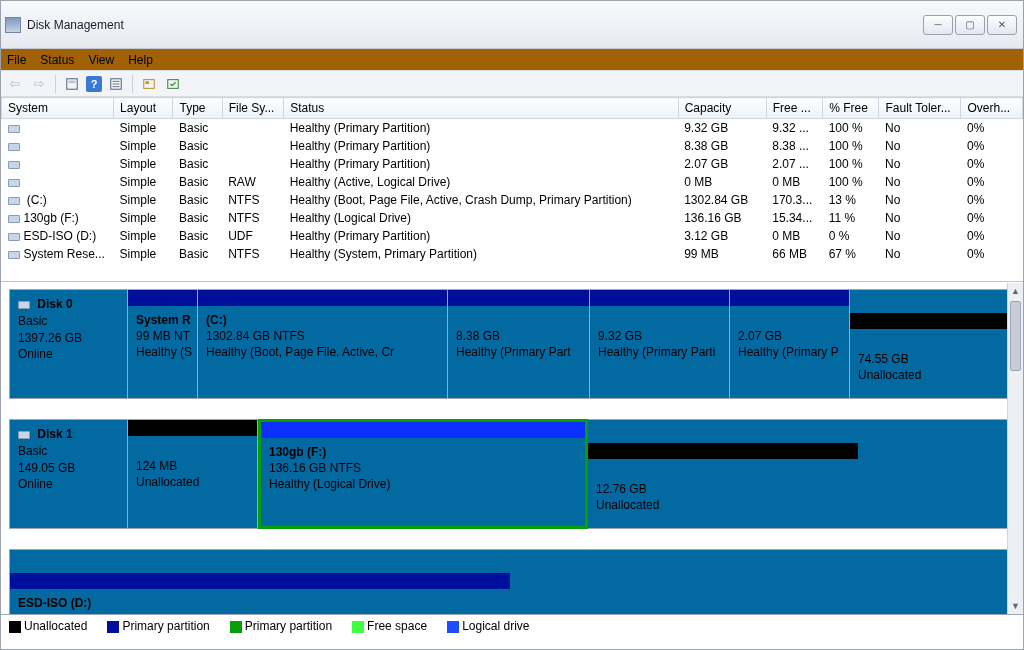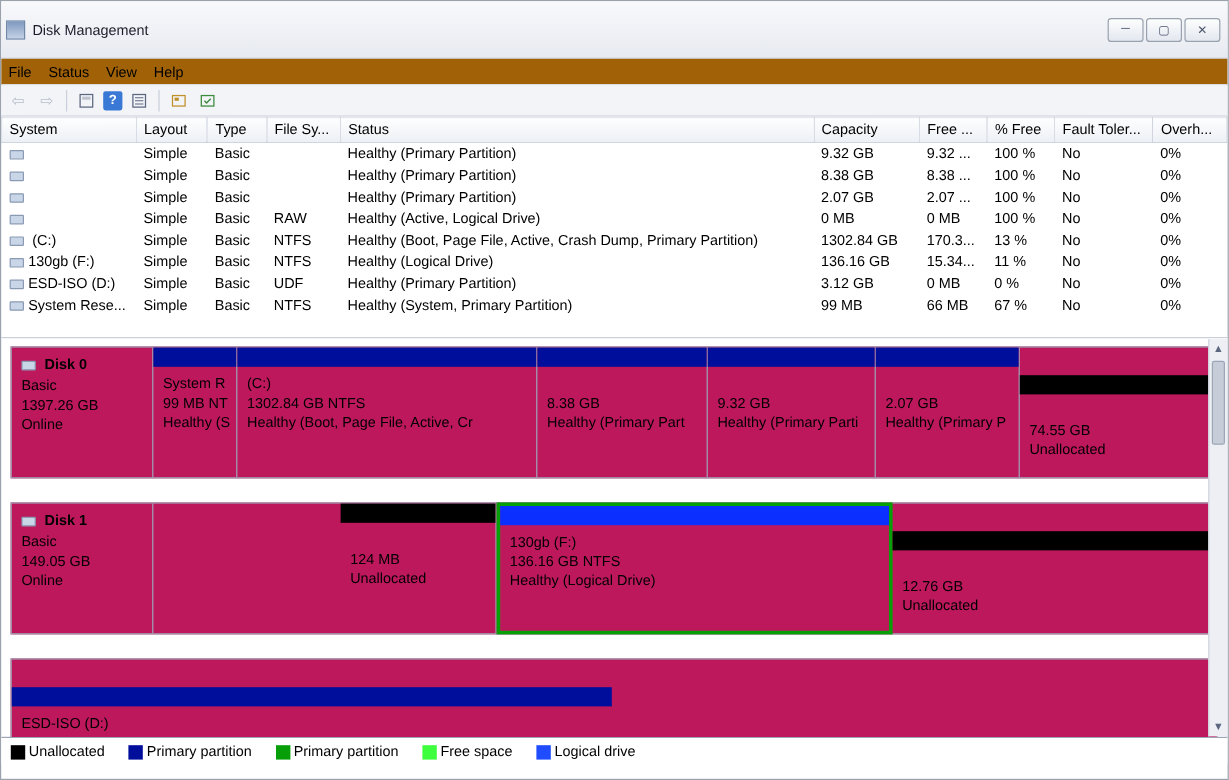--- a/index.html
+++ b/index.html
@@ -114,23 +114,22 @@
       height: 332px;
       overflow-y:auto;
       position:relative;
       border-top:1px solid #fff;
     }
     .disk-row {
       display:flex;
       align-items:stretch;
       border:1px solid #9da6b7;
       margin-bottom:20px;
-      background:#be185d;
+      background:#0369a1;
       min-height:110px;
-      justify-content:space-between;
     }
     .disk-label {
       width:118px;
       border-right:1px solid #9da6b7;
       padding:6px 8px;
       font-size:12px;
       line-height:1.4;
     }
     .disk-label b { font-weight:bold; }
     .disk-parts {
@@ -153,21 +152,21 @@
     .bar-unalloc { background:#000; }
     .bar-logical { background:#0a2fff; }
     .part-body {
       flex:1;
       padding:6px 8px;
       font-size:12px;
       line-height:1.35;
       overflow:hidden;
       white-space:nowrap;
     }
-    .part-body b { font-weight:normal; }
+    .part-body b { font-weight:bold; }
 
     .disk-row.cdrom { min-height:70px; }
     .disk-row.cdrom .disk-parts .part { flex:1; }
     .disk-row.cdrom .part-bar { }
 
     
     .legend {
       position:relative;
       border-top:1px solid #9da6b7;
       padding:4px 8px;

